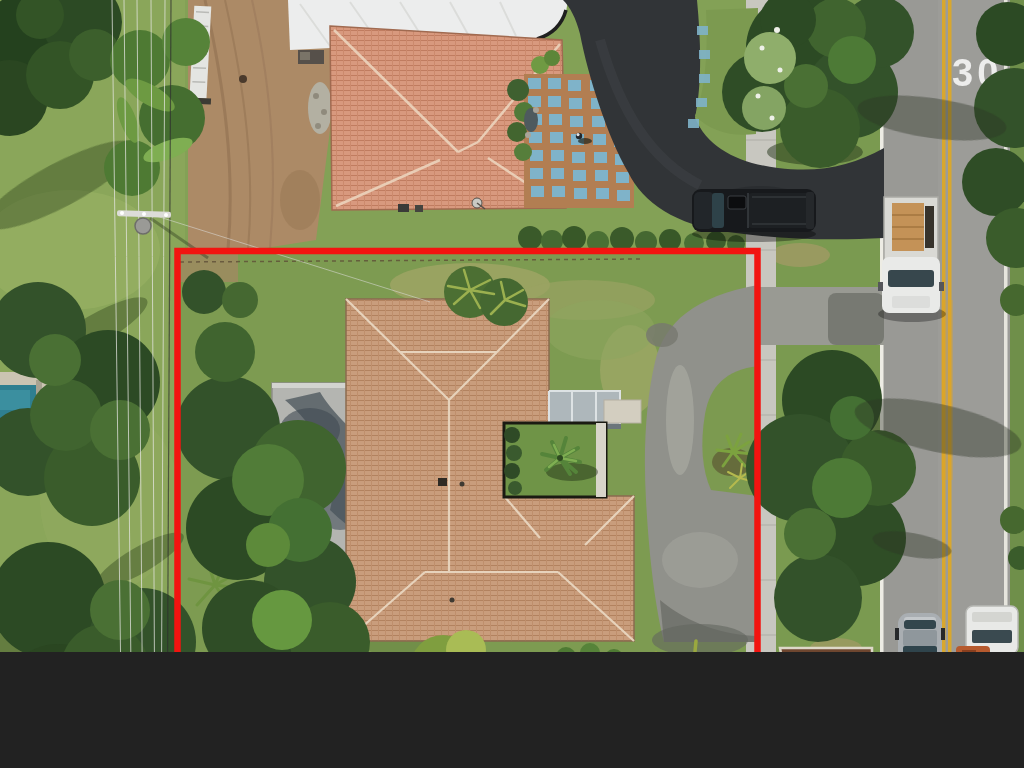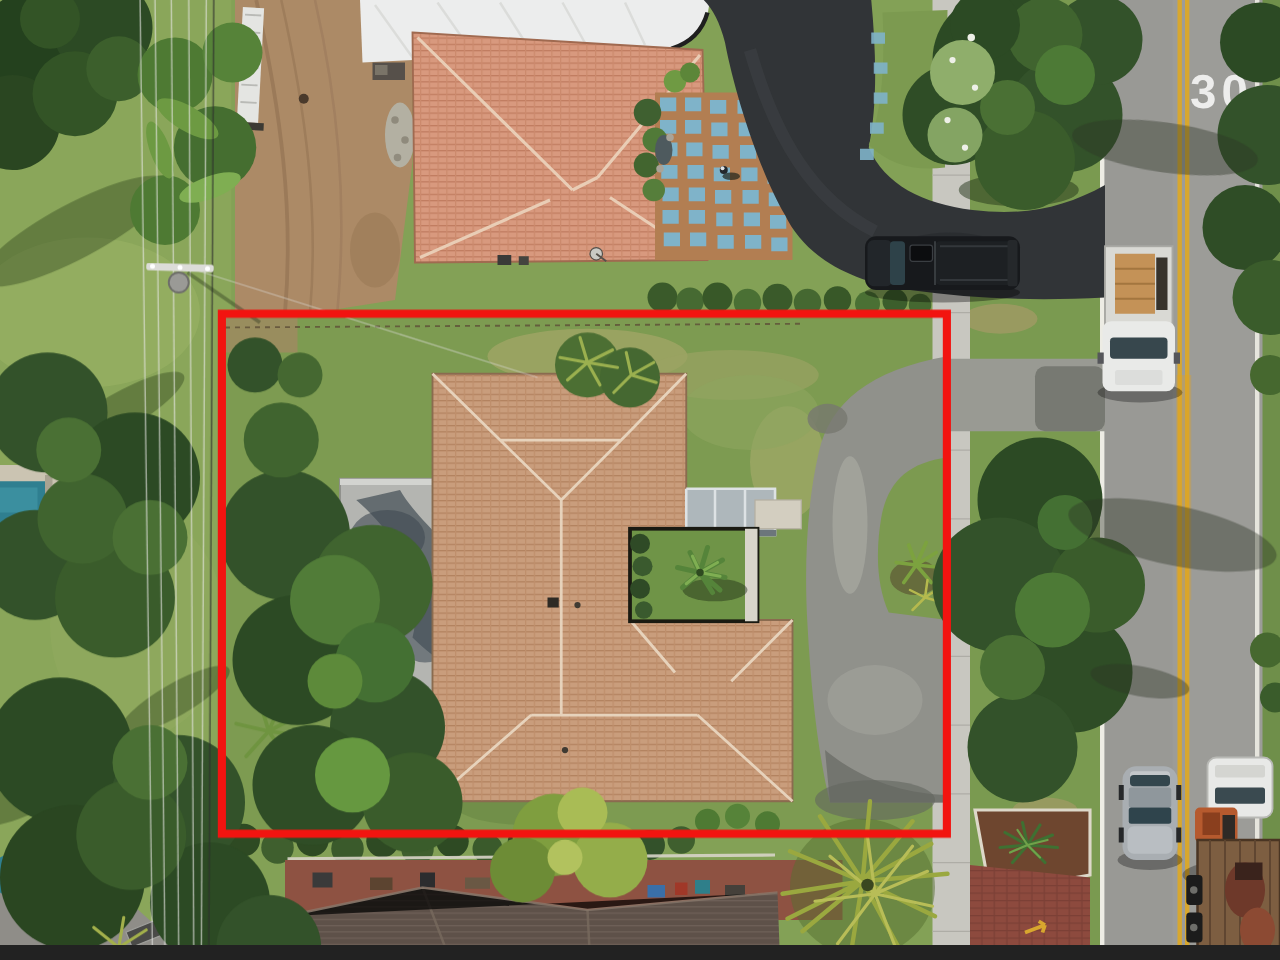--- a/index.html
+++ b/index.html
@@ -1,16 +1,16 @@
 <!DOCTYPE html>
 <html><head>
 <meta charset="utf-8">
 <style>
   html,body{margin:0;padding:0;background:#222;}
-  .stage{position:relative;width:1024px;height:756px;overflow:hidden;background:#8b5cf6;
+  .stage{position:relative;width:1024px;height:652px;overflow:hidden;background:#8b5cf6;
          font-family:"Liberation Sans",sans-serif;}
   .stage svg{position:absolute;left:0;top:0;display:block;}
   .speed-marking{font-family:"Liberation Sans",sans-serif;font-weight:bold;
                  font-size:38px;letter-spacing:4px;fill:#ffffff;opacity:.82;}
 </style>
 </head>
 <body>
 
 <div class="stage">
 <svg width="1024" height="768" viewBox="0 0 1024 768">

